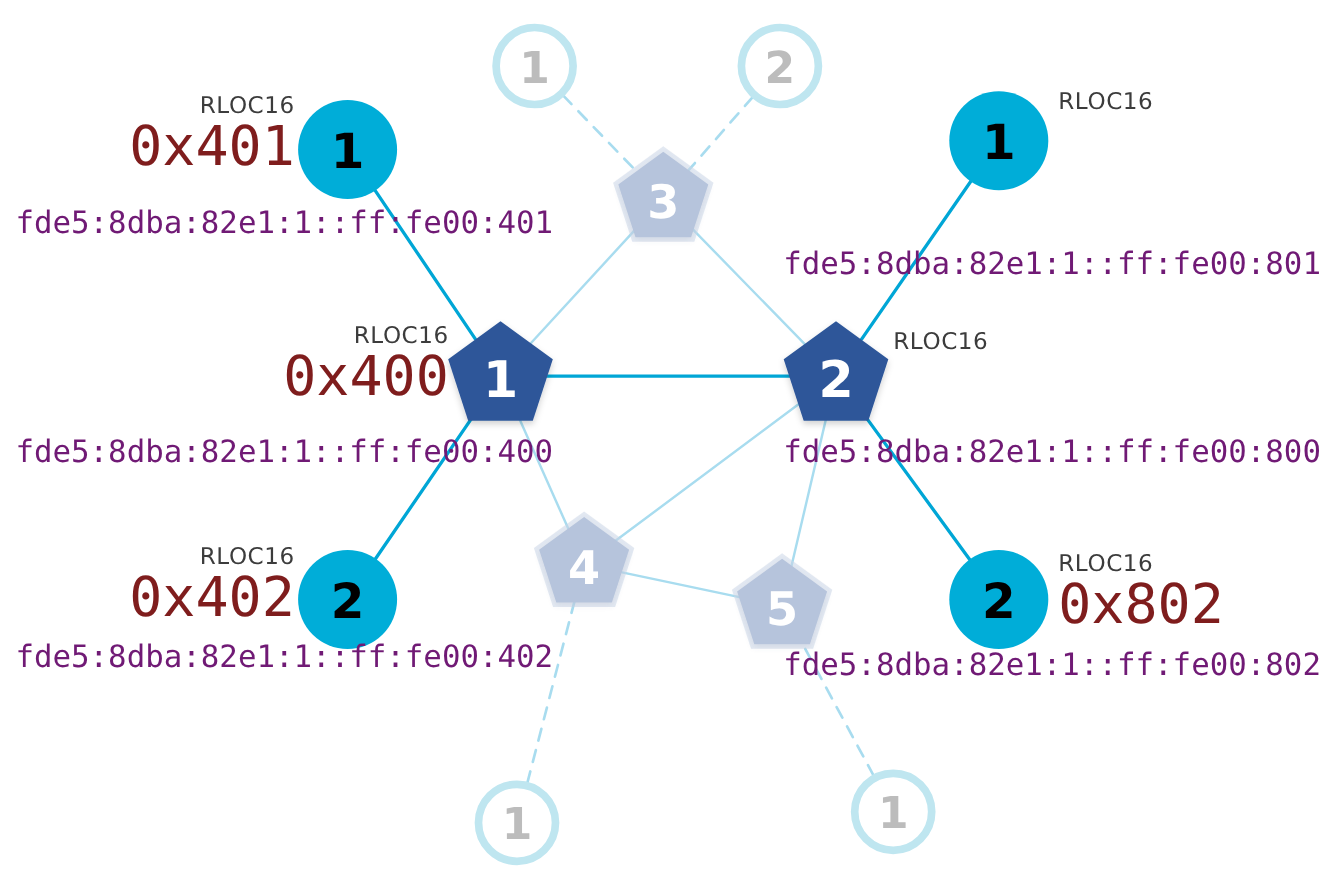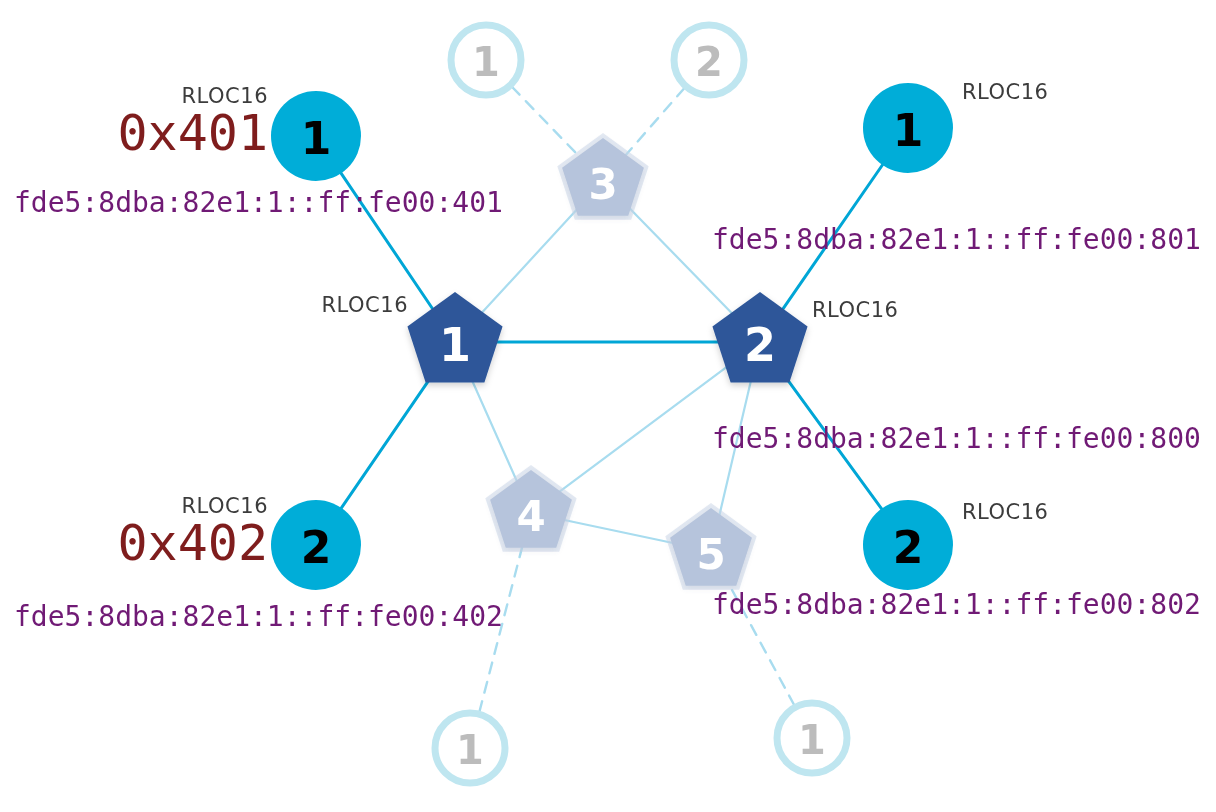--- a/index.html
+++ b/index.html
@@ -161,32 +161,35 @@
       </g>
   </svg>
   <div class="label-layer" id="labels-layer">
       <div class="node-label align-right" style="top: 86px; left: 0px; width: 268px;">
         <span class="rloc-caption">RLOC16</span>
         <span class="rloc-value">0x401</span>
       </div>
       <div class="ipv6-line" style="left: 14px; top: 186px;">fde5:8dba:82e1:1::ff:fe00:401</div>
       <div class="node-label align-right" style="top: 295px; left: 0px; width: 408px;">
         <span class="rloc-caption">RLOC16</span>
+        <span class="rloc-value">0x400</span>
       </div>
+      <div class="ipv6-line" style="left: 14px; top: 394px;">fde5:8dba:82e1:1::ff:fe00:400</div>
       <div class="node-label align-right" style="top: 496px; left: 0px; width: 268px;">
         <span class="rloc-caption">RLOC16</span>
         <span class="rloc-value">0x402</span>
       </div>
-      <div class="ipv6-line" style="left: 14px; top: 600px;">fde5:8dba:82e1:1::ff:fe00:402</div>
+      <div class="ipv6-line" style="left: 14px; top: 580px;">fde5:8dba:82e1:1::ff:fe00:402</div>
       <div class="node-label align-left" style="top: 82px; left: 962px;">
         <span class="rloc-caption">RLOC16</span>
       </div>
       <div class="ipv6-line" style="left: 712px; top: 186px; margin-top: 37px;">fde5:8dba:82e1:1::ff:fe00:801</div>
       <div class="node-label align-left" style="top: 300px; left: 812px;">
         <span class="rloc-caption">RLOC16</span>
       </div>
-      <div class="ipv6-line" style="left: 712px; top: 394px; margin-top: 28px;">fde5:8dba:82e1:1::ff:fe00:800</div>
+      <div class="ipv6-line" style="left: 712px; top: 394px;">fde5:8dba:82e1:1::ff:fe00:800</div>
       <div class="node-label align-left" style="top: 502px; left: 962px;">
         <span class="rloc-caption">RLOC16</span>
+        <span class="rloc-value">0x802</span>
       </div>
       <div class="ipv6-line" style="left: 712px; top: 588px;">fde5:8dba:82e1:1::ff:fe00:802</div>
     </div>
 </div>
 
 </body></html>

